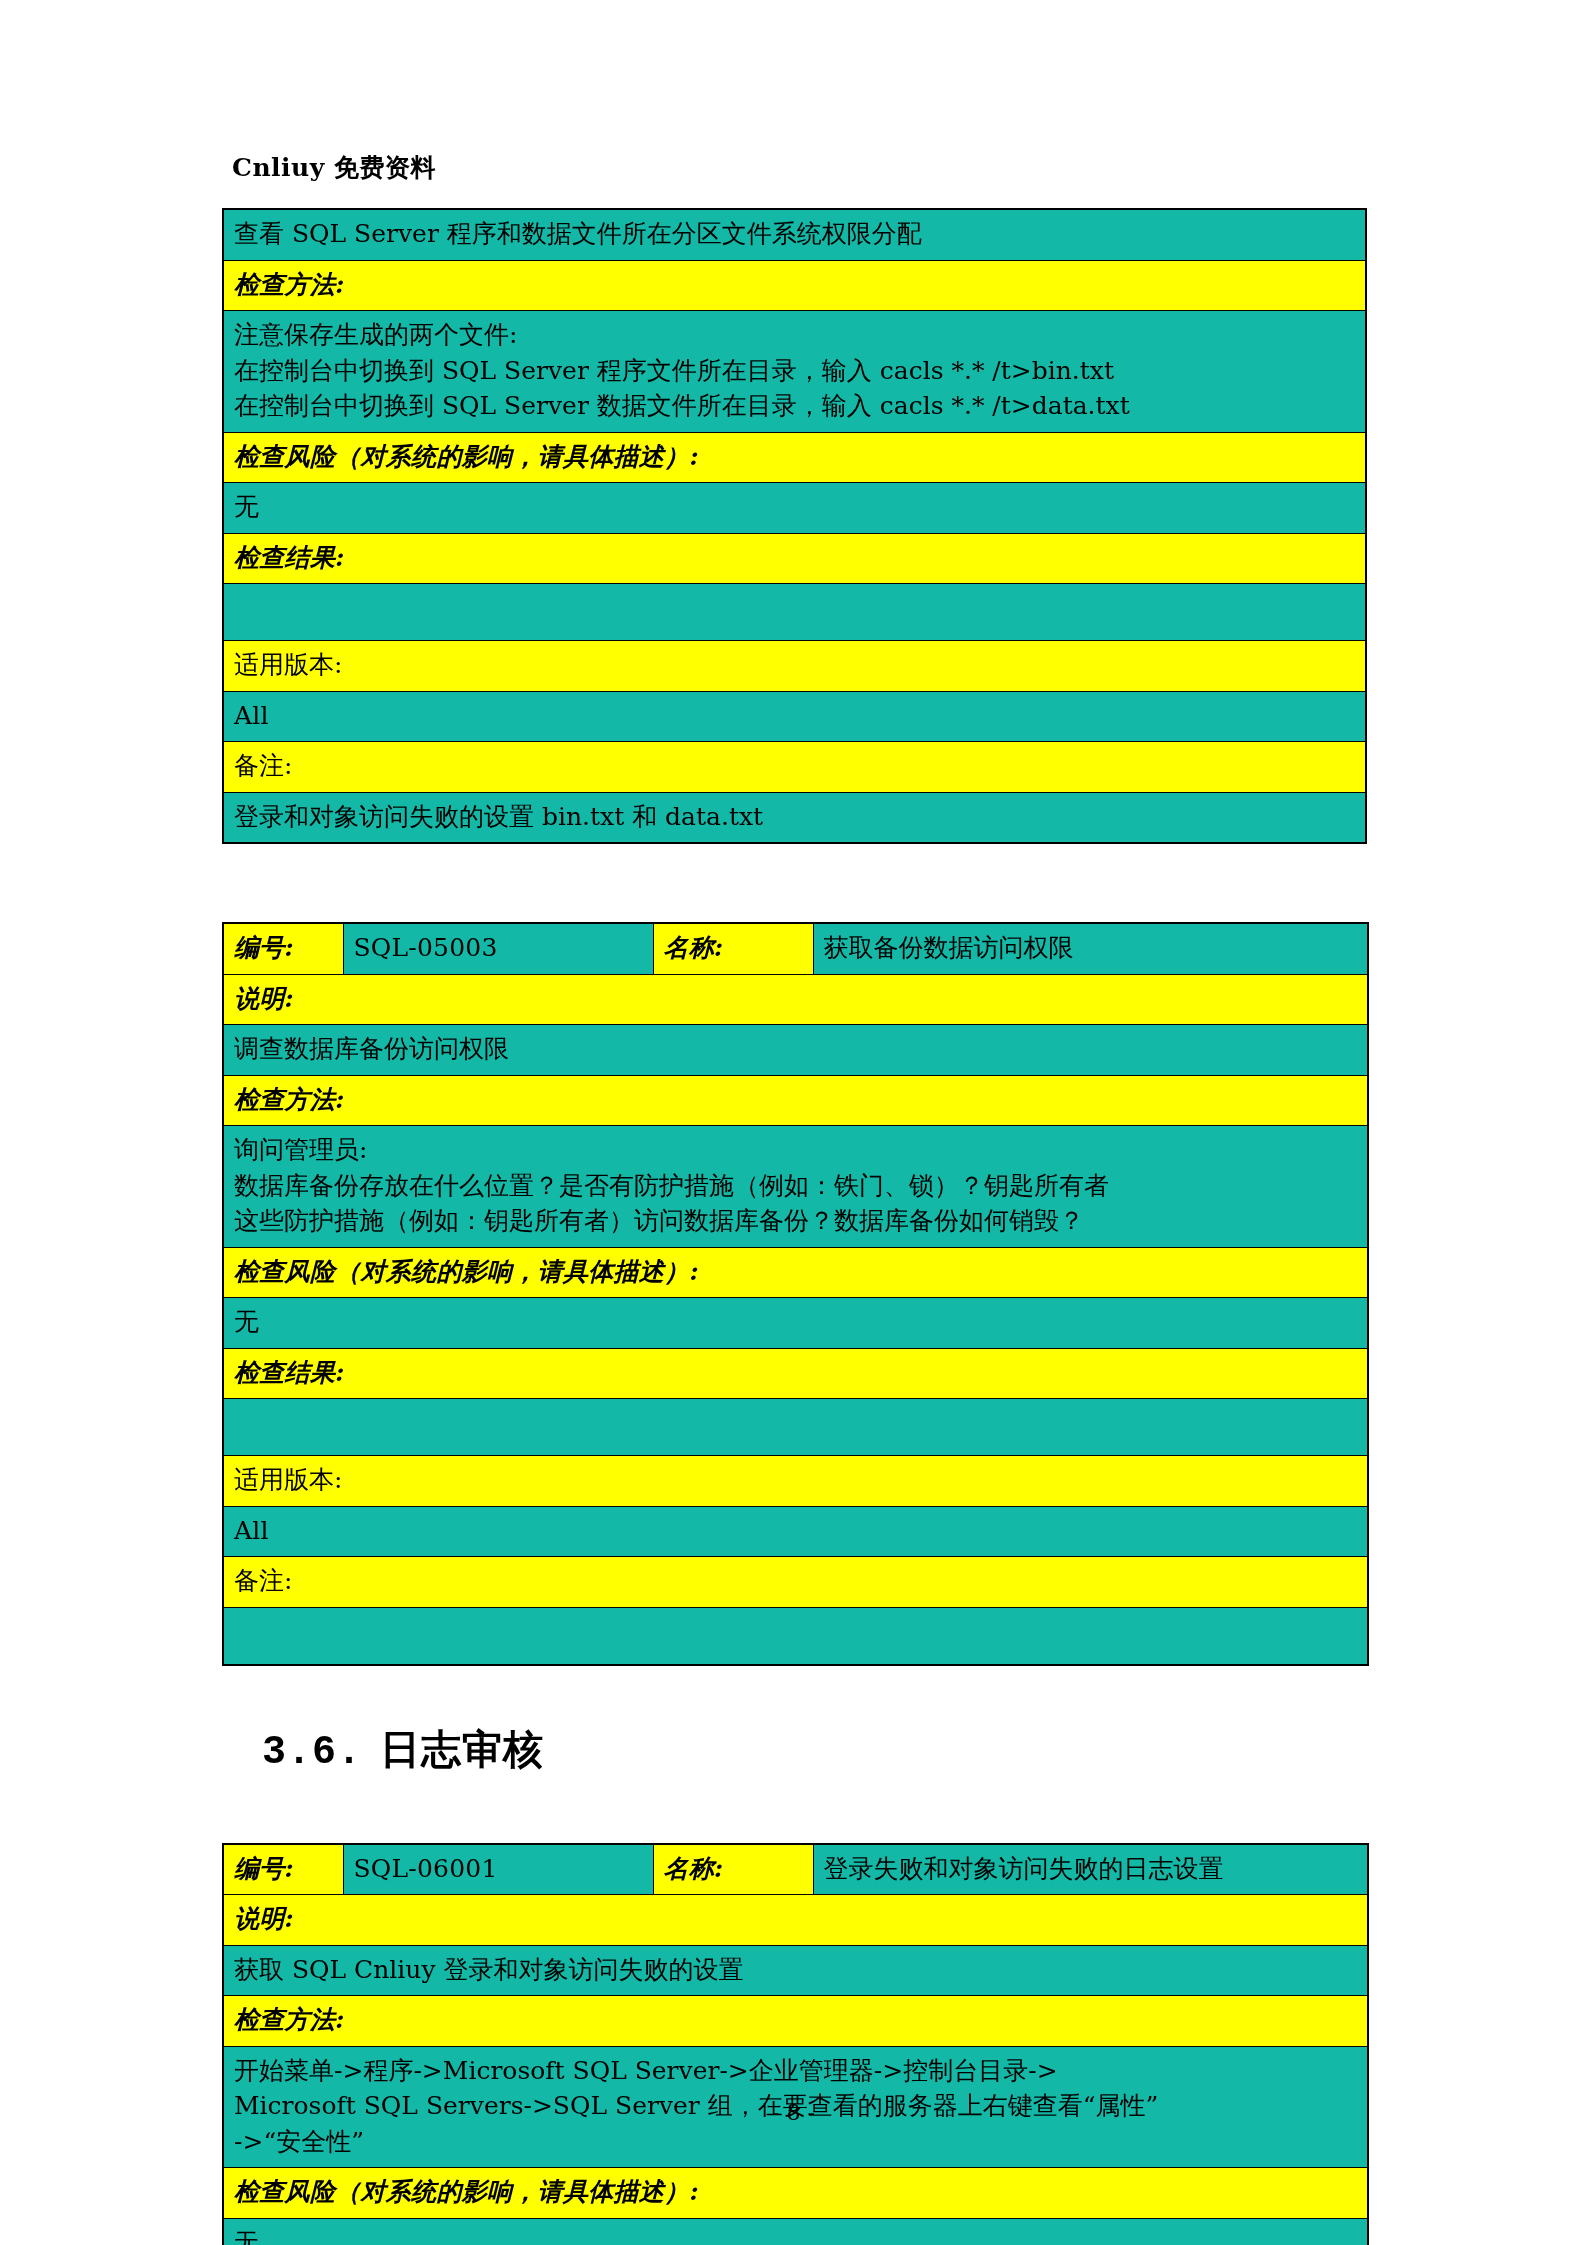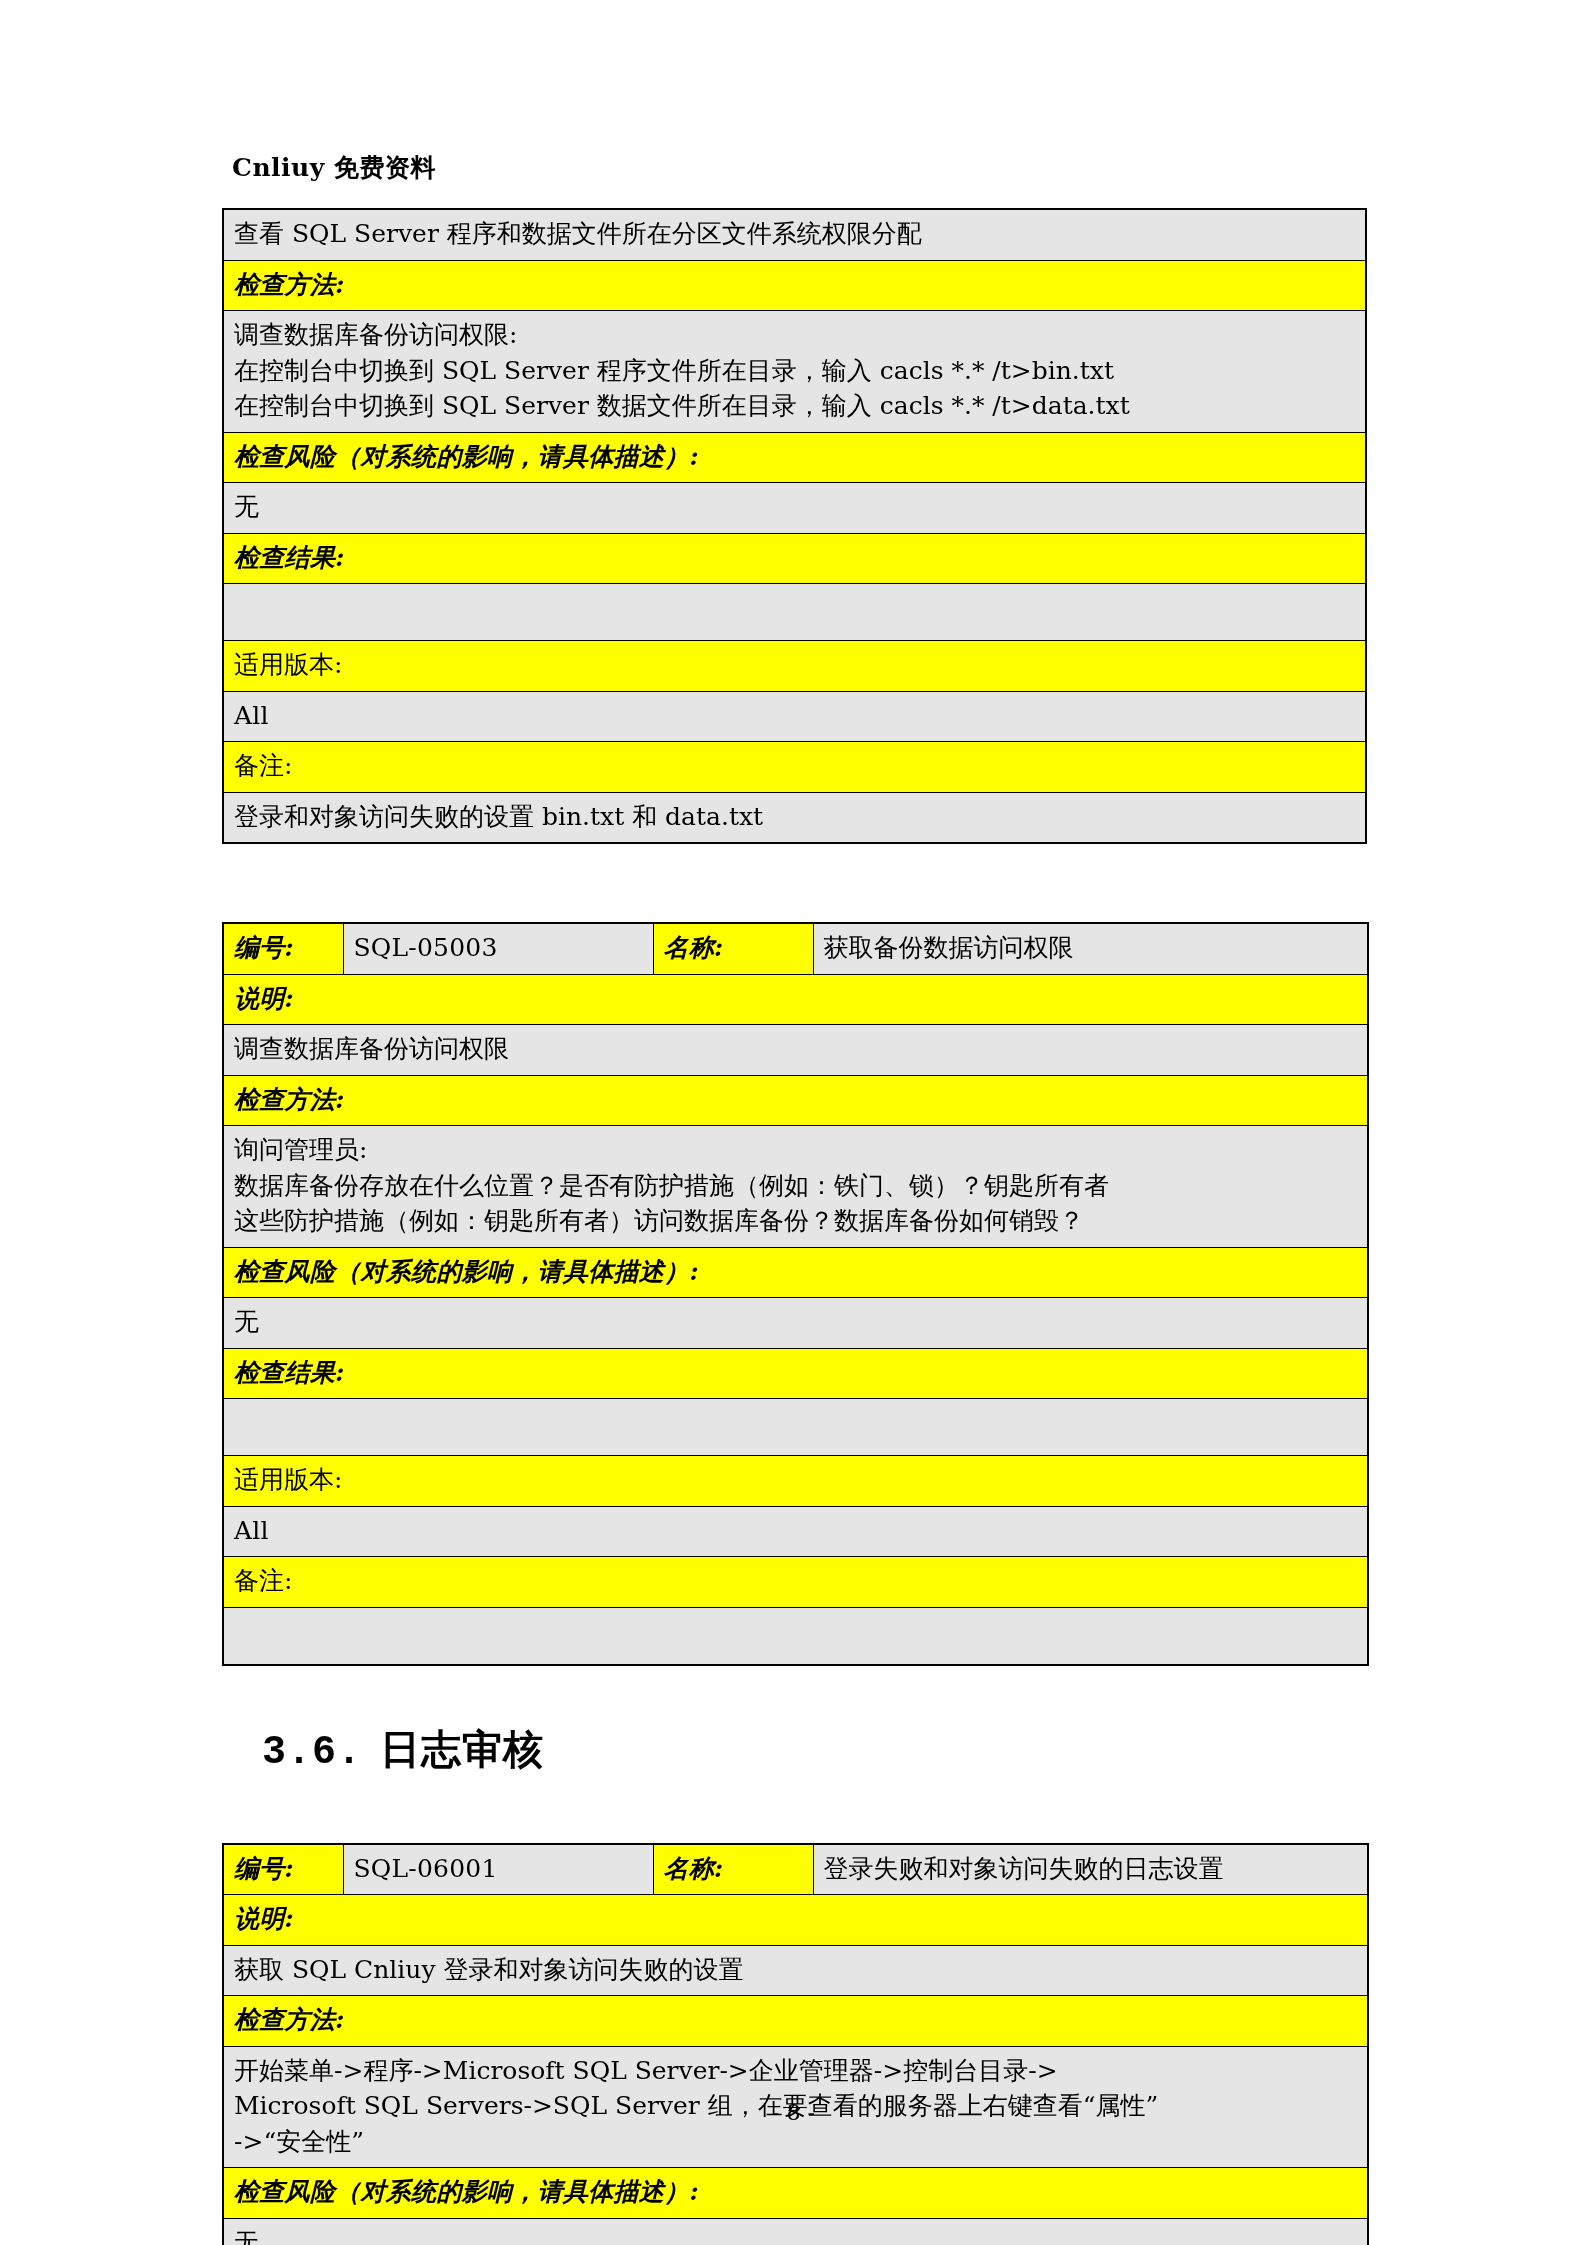--- a/index.html
+++ b/index.html
@@ -57,21 +57,21 @@
     background: #ffff00;
     font-weight: bold;
     letter-spacing: 0.3px;
     font-style: italic;
   }
   td.hl-light {
     background: #ffff00;
     font-weight: normal;
   }
   td.plain {
-    background: #e5e5e5;
+    background: #14b8a6;
     margin-top: 17px;
   }
   td.mono {
     font-family: "DejaVu Serif", serif;
     letter-spacing: 0.2px;
   }
   .empty-cell {
     height: 42px;
   }
   .gap-md { height: 78px; }
@@ -113,21 +113,21 @@
         </colgroup>
       <tbody>
         <tr>
           <td class="plain">查看 SQL Server 程序和数据文件所在分区文件系统权限分配</td>
         </tr>
         <tr>
           <td class="hl">检查方法:</td>
         </tr>
         <tr>
           <td class="plain">
-            <div class="nowrapline">调查数据库备份访问权限:</div>
+            <div class="nowrapline">注意保存生成的两个文件:</div>
             <div class="cmdline">在控制台中切换到 SQL Server 程序文件所在目录，输入 cacls *.* /t&gt;bin.txt</div>
             <div class="cmdline">在控制台中切换到 SQL Server 数据文件所在目录，输入 cacls *.* /t&gt;data.txt</div>
           </td>
         </tr>
         <tr>
           <td class="hl">检查风险（对系统的影响，请具体描述）:</td>
         </tr>
         <tr>
           <td class="plain">无</td>
         </tr>

